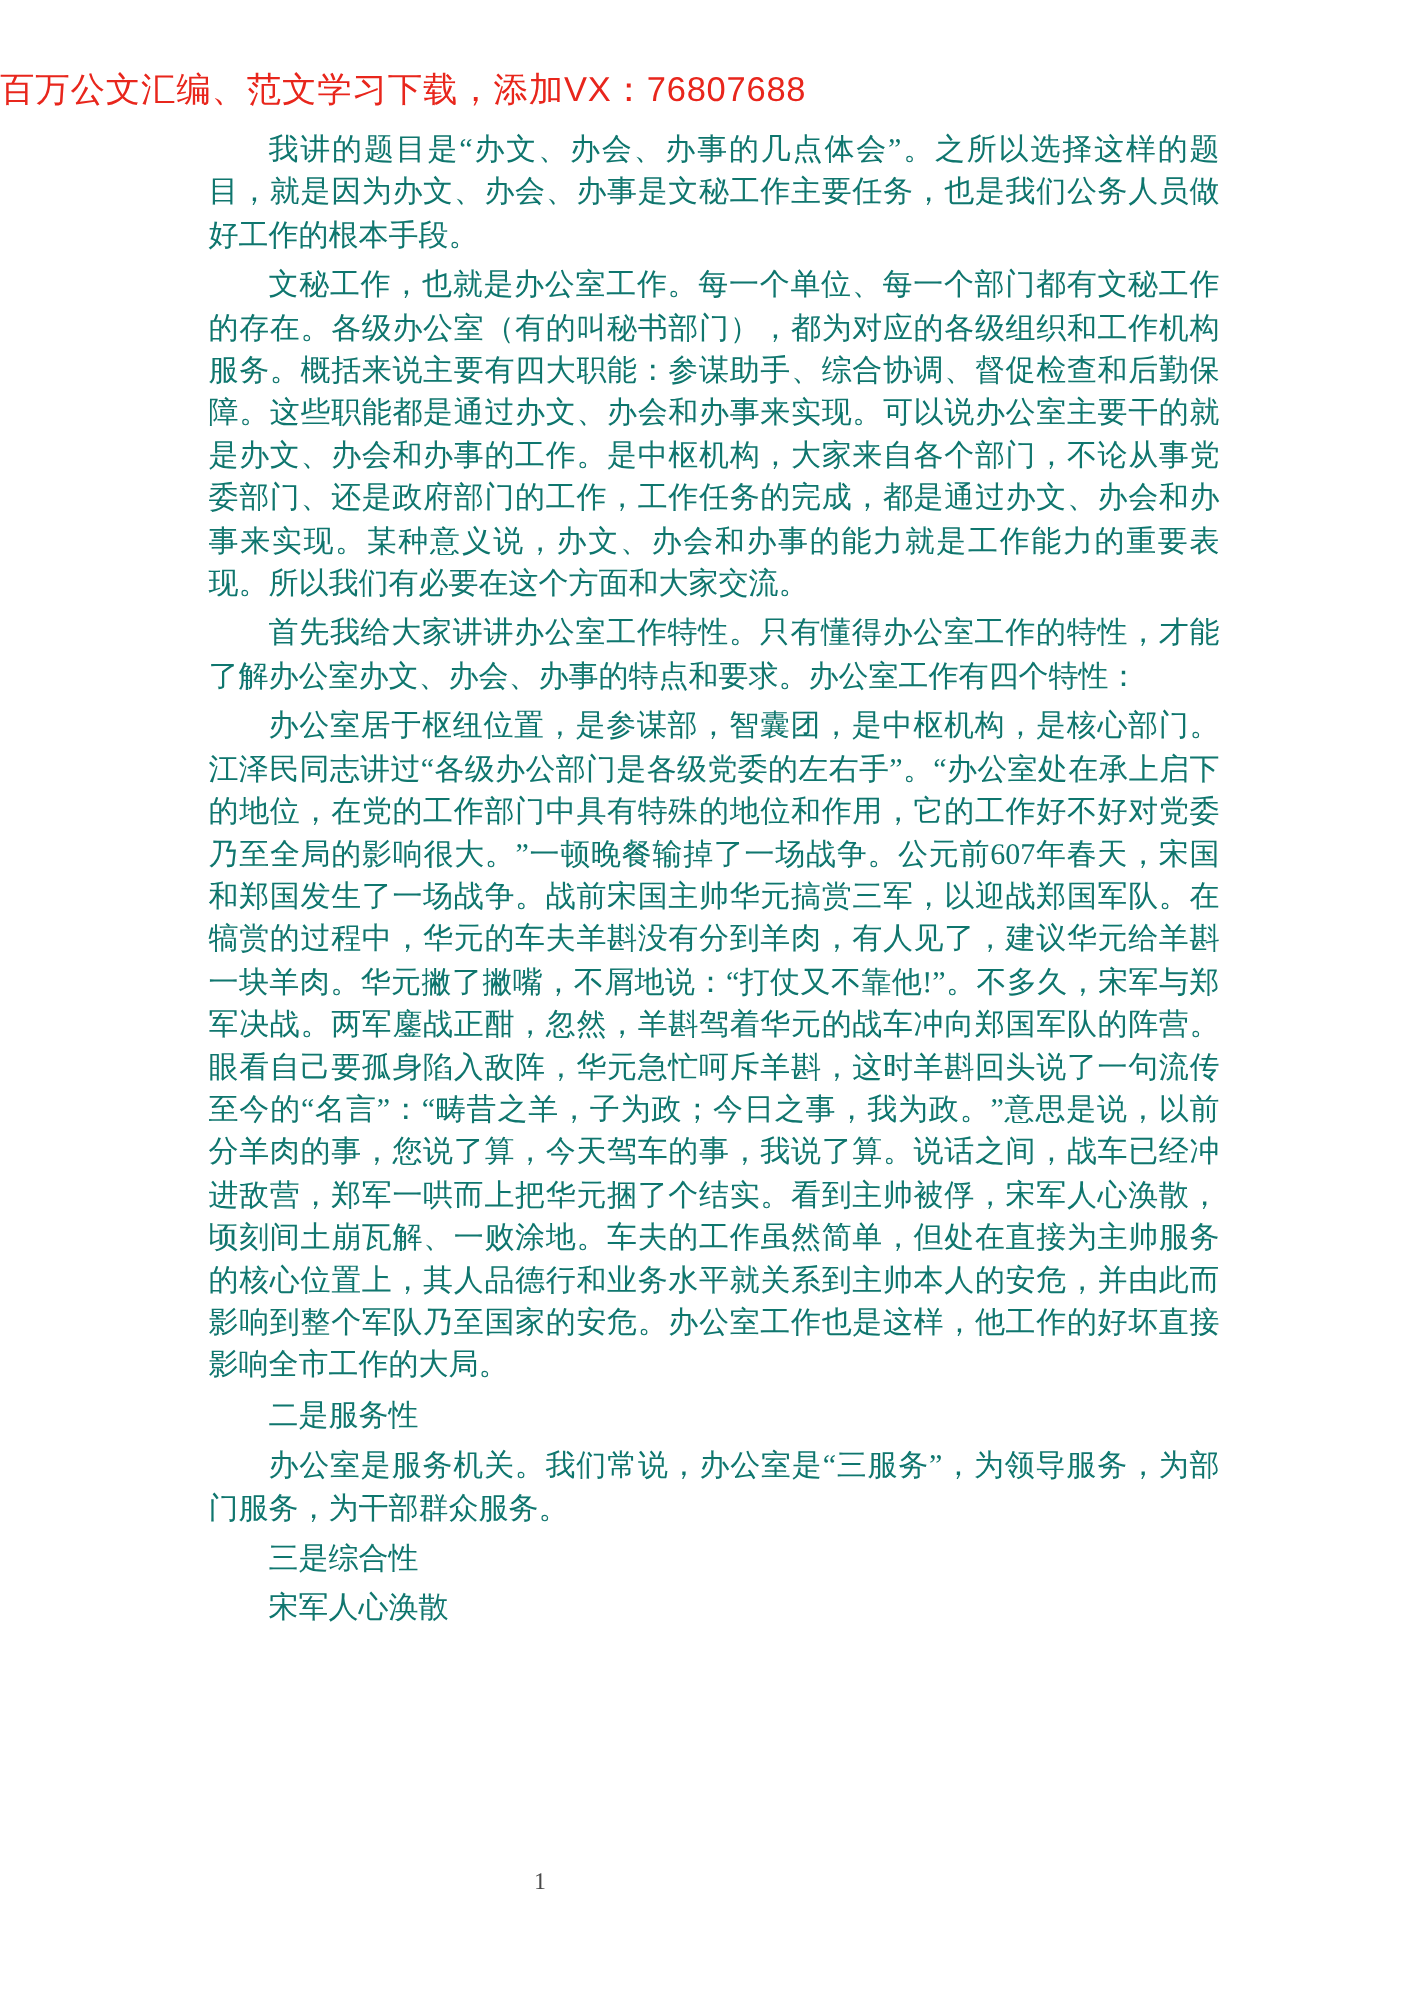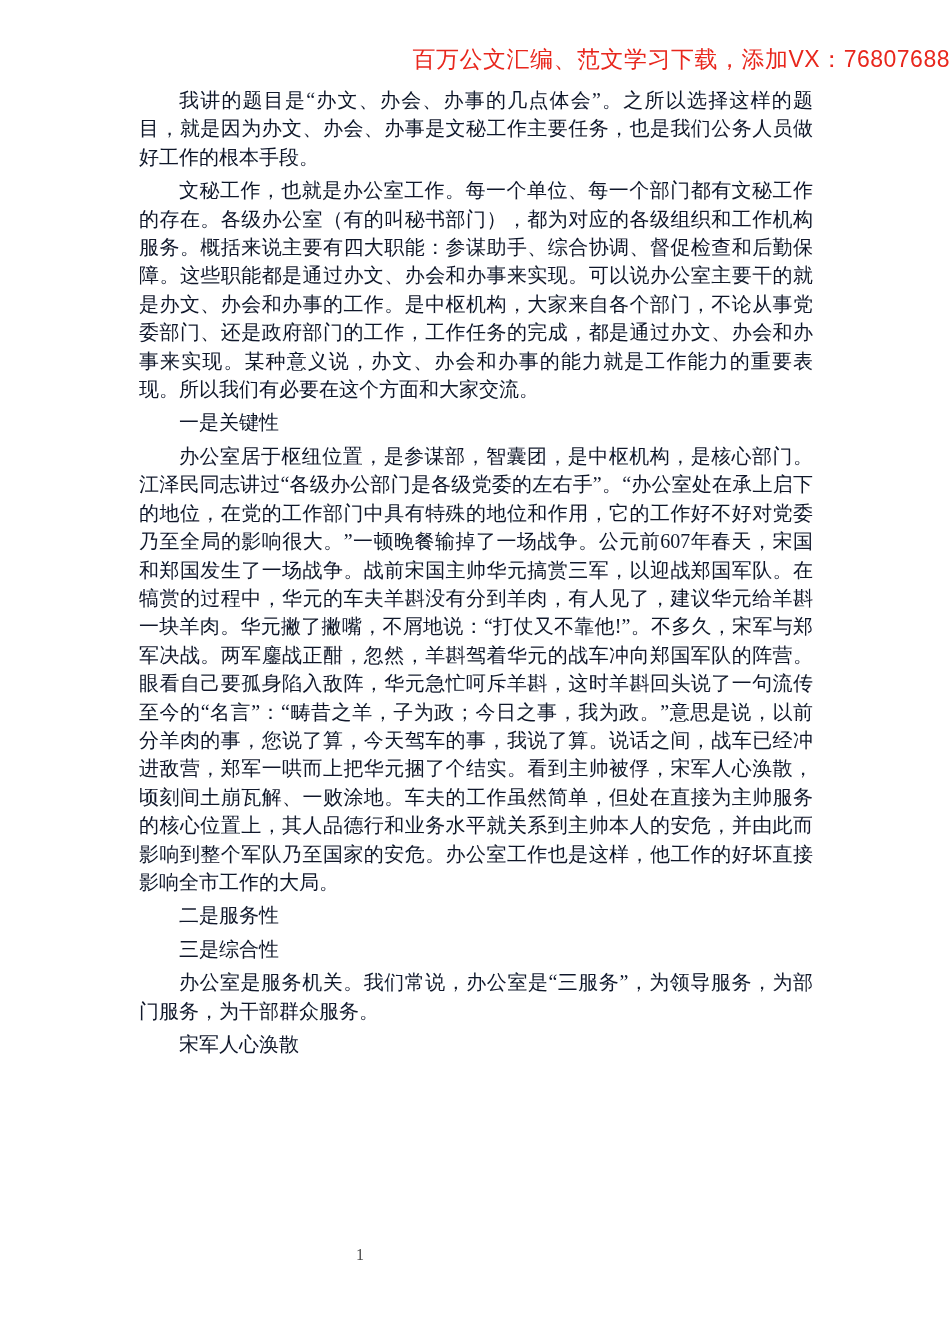--- a/index.html
+++ b/index.html
@@ -13,34 +13,34 @@
     height: 1344px;
     background: #ffffff;
     overflow: hidden;
     font-family: "Liberation Serif", serif;
   }
   .header-notice {
     position: absolute;
     top: 44px;
     left: 0;
     width: 950px;
-    text-align: right;
+    text-align: left;
     font-family: "Liberation Sans", sans-serif;
     font-size: 23px;
     font-weight: 500;
     color: #e8261c;
     letter-spacing: 0.5px;
     white-space: nowrap;
   }
   .doc-body {
     position: absolute;
     top: 86px;
     left: 139px;
     width: 674px;
-    color: #0f172a;
+    color: #0f766e;
     font-size: 20px;
     line-height: 28.4px;
     text-align: justify;
   }
   .doc-body p {
     margin: 0 0 5px 0;
     text-indent: 2em;
     word-break: break-all;
   }
   .page-number {
@@ -55,23 +55,23 @@
 </head>
 <body>
 
 <div class="page">
 
   <div class="header-notice">百万公文汇编、范文学习下载，添加VX：76807688</div>
 
   <div class="doc-body">
     <p>我讲的题目是“办文、办会、办事的几点体会”。之所以选择这样的题目，就是因为办文、办会、办事是文秘工作主要任务，也是我们公务人员做好工作的根本手段。</p>
     <p>文秘工作，也就是办公室工作。每一个单位、每一个部门都有文秘工作的存在。各级办公室（有的叫秘书部门），都为对应的各级组织和工作机构服务。概括来说主要有四大职能：参谋助手、综合协调、督促检查和后勤保障。这些职能都是通过办文、办会和办事来实现。可以说办公室主要干的就是办文、办会和办事的工作。是中枢机构，大家来自各个部门，不论从事党委部门、还是政府部门的工作，工作任务的完成，都是通过办文、办会和办事来实现。某种意义说，办文、办会和办事的能力就是工作能力的重要表现。所以我们有必要在这个方面和大家交流。</p>
-    <p>一是关键性</p>
+    <p>首先我给大家讲讲办公室工作特性。只有懂得办公室工作的特性，才能了解办公室办文、办会、办事的特点和要求。办公室工作有四个特性：</p>
     <p>办公室居于枢纽位置，是参谋部，智囊团，是中枢机构，是核心部门。江泽民同志讲过“各级办公部门是各级党委的左右手”。“办公室处在承上启下的地位，在党的工作部门中具有特殊的地位和作用，它的工作好不好对党委乃至全局的影响很大。”一顿晚餐输掉了一场战争。公元前607年春天，宋国和郑国发生了一场战争。战前宋国主帅华元搞赏三军，以迎战郑国军队。在犒赏的过程中，华元的车夫羊斟没有分到羊肉，有人见了，建议华元给羊斟一块羊肉。华元撇了撇嘴，不屑地说：“打仗又不靠他!”。不多久，宋军与郑军决战。两军鏖战正酣，忽然，羊斟驾着华元的战车冲向郑国军队的阵营。眼看自己要孤身陷入敌阵，华元急忙呵斥羊斟，这时羊斟回头说了一句流传至今的“名言”：“畴昔之羊，子为政；今日之事，我为政。”意思是说，以前分羊肉的事，您说了算，今天驾车的事，我说了算。说话之间，战车已经冲进敌营，郑军一哄而上把华元捆了个结实。看到主帅被俘，宋军人心涣散，顷刻间土崩瓦解、一败涂地。车夫的工作虽然简单，但处在直接为主帅服务的核心位置上，其人品德行和业务水平就关系到主帅本人的安危，并由此而影响到整个军队乃至国家的安危。办公室工作也是这样，他工作的好坏直接影响全市工作的大局。</p>
     <p>二是服务性</p>
+    <p>办公室是服务机关。我们常说，办公室是“三服务”，为领导服务，为部门服务，为干部群众服务。</p>
     <p>三是综合性</p>
-    <p>办公室是服务机关。我们常说，办公室是“三服务”，为领导服务，为部门服务，为干部群众服务。</p>
     <p>宋军人心涣散</p>
   </div>
 
   <div class="page-number">1</div>
 
 </div>
 
 </body></html>

